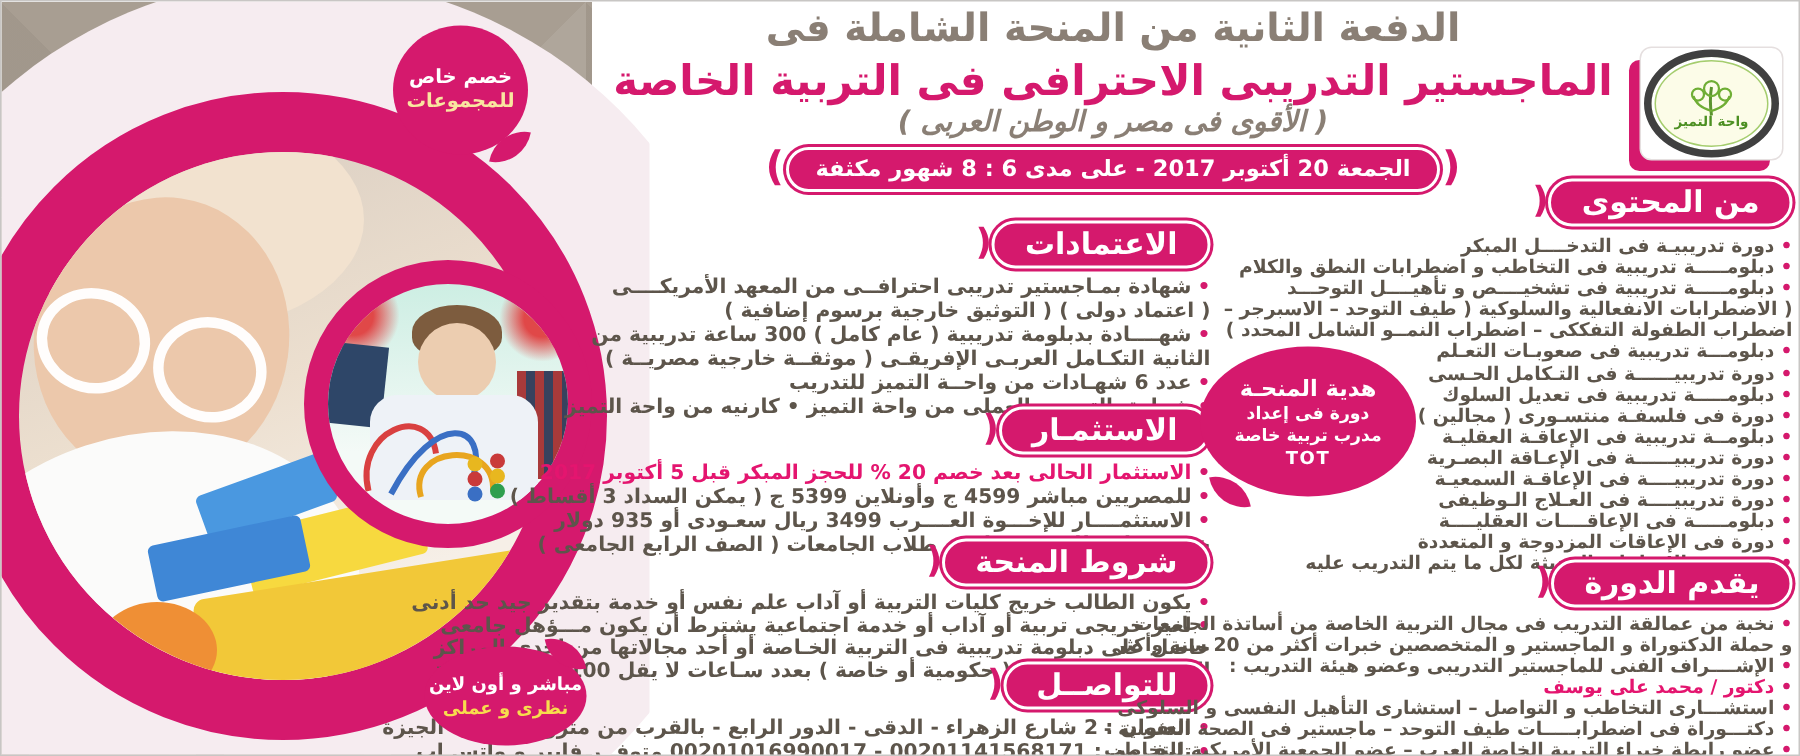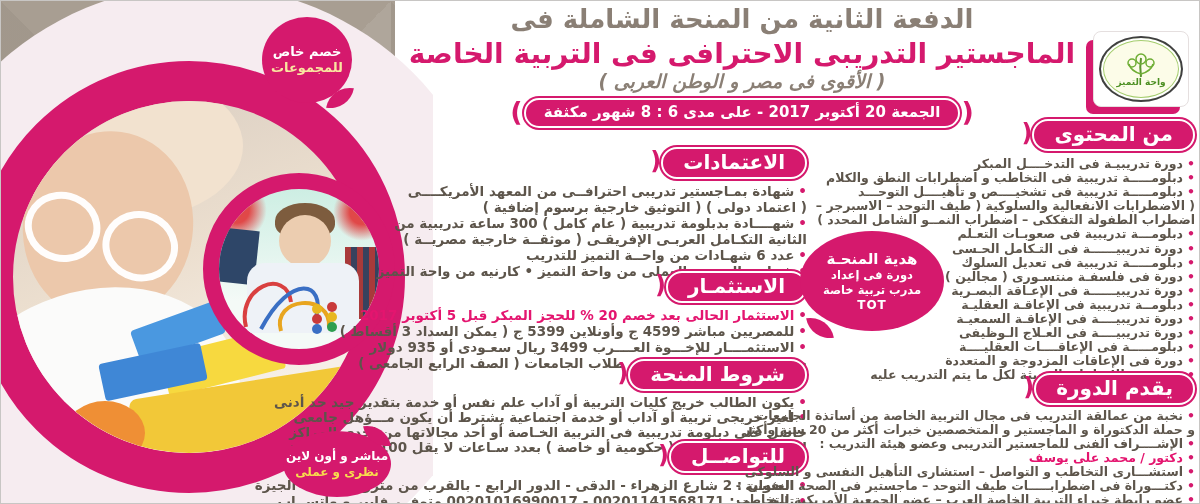--- a/index.html
+++ b/index.html
@@ -56,21 +56,21 @@
   .h2{font-size:28px;color:#d5196d;font-weight:bold;line-height:1.2;}
   .h3{font-size:19px;color:#8a7f75;font-weight:bold;line-height:1.25;font-style:italic;}
   .datewrap{margin-top:4px;display:flex;align-items:center;justify-content:center;gap:1px;}
   .datewrap::before{content:"(";color:#d5196d;font-size:27px;font-weight:bold;line-height:1;transform:translateY(-2px);}
   .datewrap::after{content:")";color:#d5196d;font-size:27px;font-weight:bold;line-height:1;transform:translateY(-2px);}
   .datepill{background:#d5196d;color:#fff;font-size:15px;font-weight:bold;padding:3px 18px 5px;
             border:2px solid #fff;box-shadow:0 0 0 2px #d5196d;border-radius:20px;white-space:nowrap;}
   
   .logo{position:absolute;right:10px;top:30px;width:94px;height:74px;background:#fff;border:1px solid #e5dfdf;
         border-radius:8px;box-shadow:-8px 8px 0 -1px #d5196d;display:flex;align-items:center;justify-content:center;z-index:6;}
-  .logo-oval{width:80px;height:62px;border:2px solid #404040;border-radius:50%;background:#fcfce8;
+  .logo-oval{width:80px;height:62px;border:5px solid #404040;border-radius:50%;background:#fcfce8;
              box-shadow:inset 0 0 0 2px #fff,inset 0 0 0 3px #a5cd6e;display:flex;flex-direction:column;
              align-items:center;justify-content:center;overflow:hidden;}
   .logo-text{font-size:9px;color:#4c8f22;font-weight:bold;line-height:1;}
   
   .pillwrap{display:flex;align-items:center;margin-bottom:4px;}
   .pillwrap::after{content:"(";color:#d5196d;font-size:24px;font-weight:bold;line-height:1;transform:translateY(-2px);}
   .pill{background:#d5196d;color:#fff;border:2px solid #fff;box-shadow:0 0 0 2px #d5196d;border-radius:30px;
         padding:1px 20px 3px;font-size:20px;font-weight:bold;white-space:nowrap;}
   .item{font-weight:bold;color:#5d554b;white-space:nowrap;}
   .item .blt{color:#d5196d;margin-left:4px;}
@@ -224,22 +224,22 @@
     <div class="list">
         <div class="item"><span class="blt">•</span><span class="txt">دورة  تدريبيـة فى التدخــــل المبكر</span></div>
         <div class="item"><span class="blt">•</span><span class="txt">دبلومـــــة تدريبية فى التخاطب و اضطرابات النطق والكلام</span></div>
         <div class="item"><span class="blt">•</span><span class="txt">دبلومـــــة تدريبية فى تشخيــــص و تأهيــــل التوحـــد</span></div>
         <div class="item nobullet"><span class="txt">( الاضطرابات الانفعالية والسلوكية  ( طيف التوحد – الاسبرجر –</span></div>
         <div class="item nobullet"><span class="txt">اضطراب الطفولة التفككى – اضطراب النمــو الشامل المحدد )</span></div>
         <div class="item"><span class="blt">•</span><span class="txt">دبلومـــة تدريبية فى صعوبـات التعـلم</span></div>
         <div class="item"><span class="blt">•</span><span class="txt">دورة تدريبيــــــة فى التـكامل الحـسى</span></div>
         <div class="item"><span class="blt">•</span><span class="txt">دبلومـــــة تدريبية فى تعديل السلوك</span></div>
         <div class="item"><span class="blt">•</span><span class="txt">دورة فى فلسفـة منتسـورى (  مجالين )</span></div>
+        <div class="item"><span class="blt">•</span><span class="txt">دبلومــة تدريبية فى  الإعاقـة العقليـة</span></div>
         <div class="item"><span class="blt">•</span><span class="txt">دورة  تدريبيــــــة فى الإعـاقة البصـرية</span></div>
-        <div class="item"><span class="blt">•</span><span class="txt">دبلومــة تدريبية فى  الإعاقـة العقليـة</span></div>
         <div class="item"><span class="blt">•</span><span class="txt">دورة  تدريبيــــة فى الإعاقـة السمعيـة</span></div>
         <div class="item"><span class="blt">•</span><span class="txt">دورة  تدريبيــــة فى العـلاج الـوظيفى</span></div>
         <div class="item"><span class="blt">•</span><span class="txt">دبلومـــــة فى الإعاقــــات  العقليــــة</span></div>
         <div class="item"><span class="blt">•</span><span class="txt">دورة فى الإعاقات المزدوجة و المتعددة</span></div>
         <div class="item"><span class="blt">•</span><span class="txt">دورة فى الاتجاهات الحديثة لكل ما يتم التدريب عليه</span></div>
       </div>
   </div>
 
   <div class="sec-presenter">
     <div class="pillwrap">

